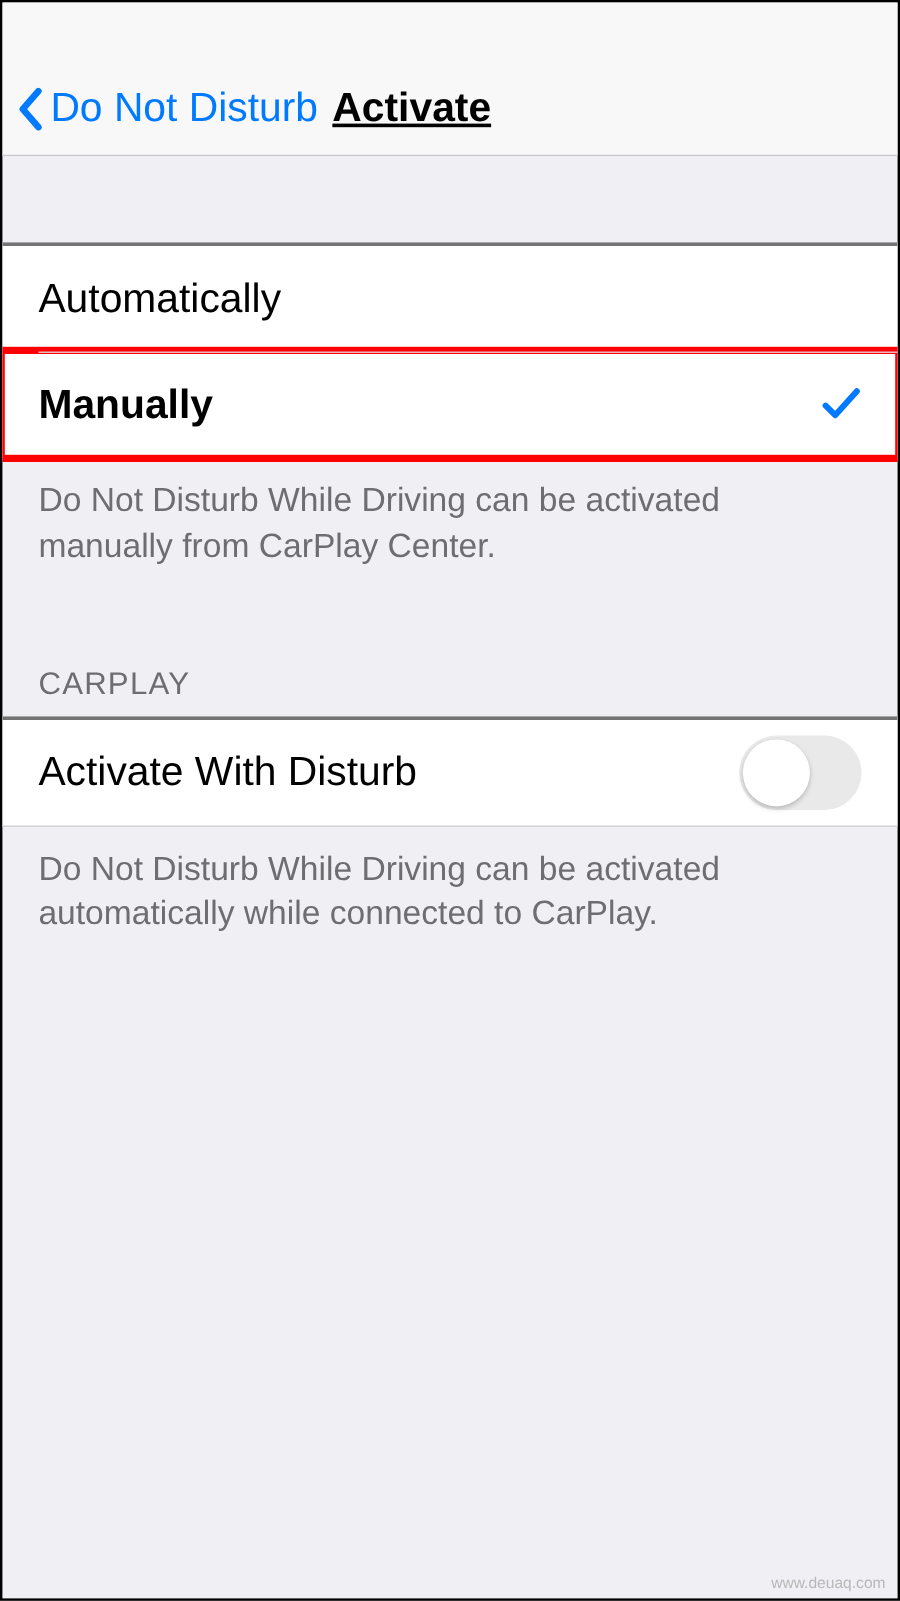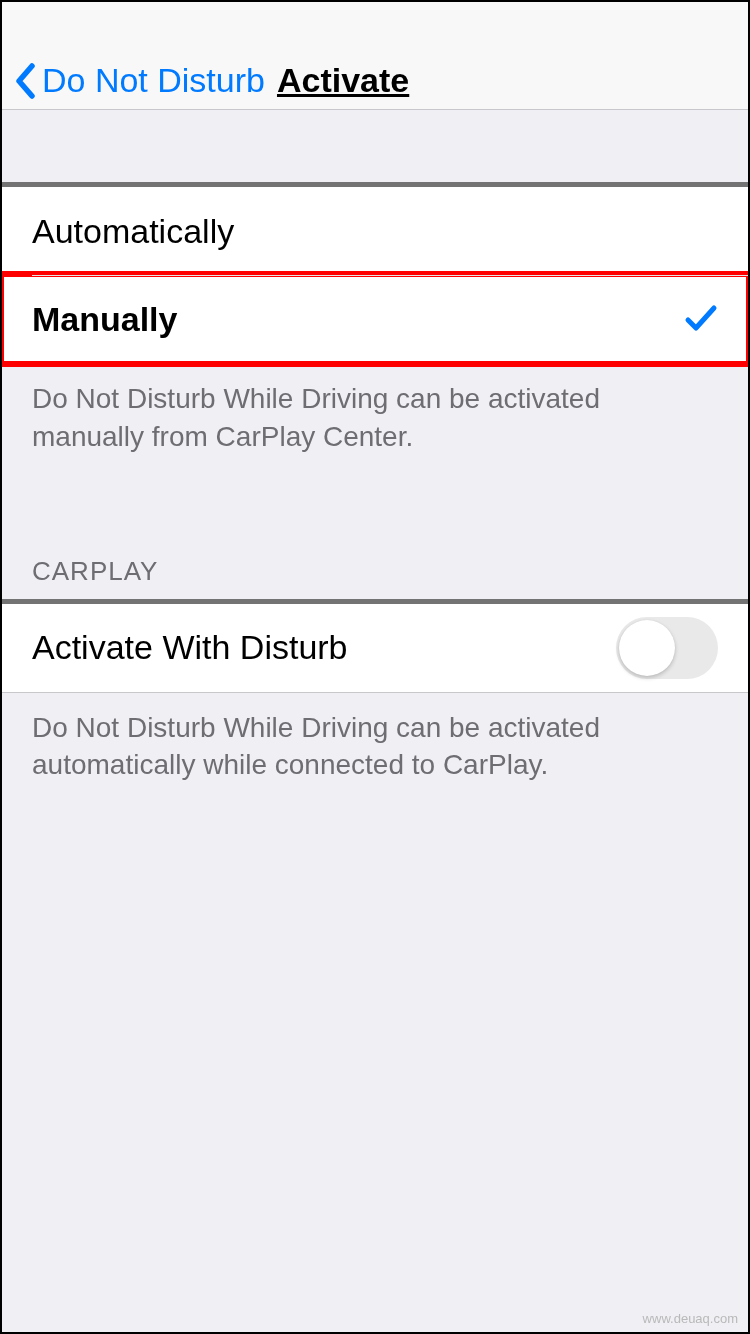--- a/index.html
+++ b/index.html
@@ -6,21 +6,21 @@
     body {
       width: 750px;
       height: 1334px;
       background: #efeff4;
       font-family: -apple-system, "Helvetica Neue", Helvetica, Arial, sans-serif;
       -webkit-font-smoothing: antialiased;
       position: relative;
       border: 2px solid #000;
     }
     .nav-bar {
-      height: 108px;
+      height: 128px;
       background: #f8f8f8;
       border-bottom: 1px solid #c8c7cc;
       display: flex;
       align-items: center;
       padding: 50px 12px 0 12px;
       position: relative;
     }
     .back-button {
       display: flex;
       align-items: center;
@@ -36,21 +36,21 @@
     .back-chevron svg { display: block; }
     .nav-title {
       font-size: 34px;
       font-weight: 600;
       color: #000;
       margin-left: 12px;
       text-decoration: underline;
     }
     .section-group {
       background: #fff;
-      border-top: 5px solid #737373;
+      border-top: 3px solid #737373;
       border-bottom: 1px solid #c8c7cc;
       margin-top: 72px;
     }
     .row {
       min-height: 88px;
       display: flex;
       align-items: center;
       padding: 0 30px;
       font-size: 34px;
       color: #000;
@@ -81,21 +81,21 @@
       font-size: 28px;
       line-height: 1.35;
       color: #6d6d72;
     }
     .section-header {
       padding: 0 14px 12px 30px;
       font-size: 26px;
       color: #6d6d72;
       letter-spacing: 1px;
       text-transform: uppercase;
-      margin-top: 100px;
+      margin-top: 80px;
     }
     .section-group.second { margin-top: 0; }
     .toggle {
       width: 102px;
       height: 62px;
       border-radius: 31px;
       background: #e9e9ea;
       position: relative;
     }
     .toggle-knob {

